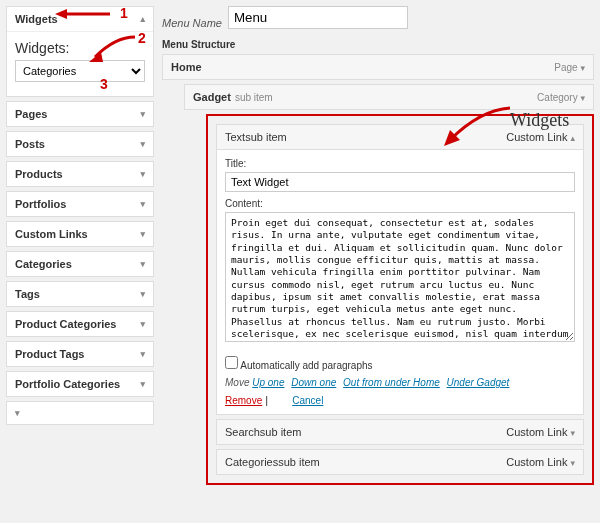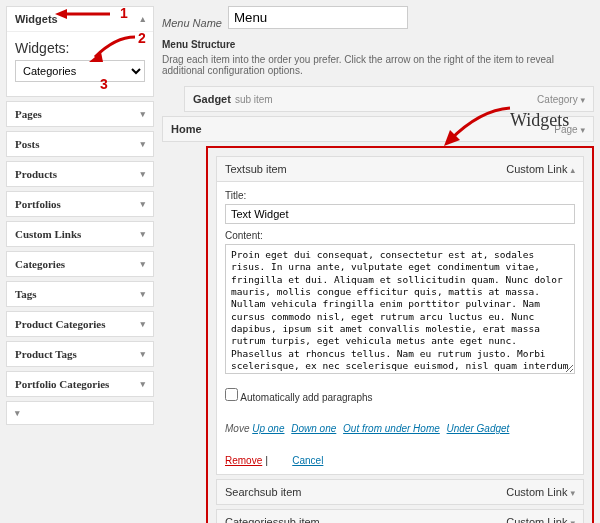--- a/index.html
+++ b/index.html
@@ -2,21 +2,21 @@
 <html><head>
   <meta charset="utf-8">
   <style>
     * { box-sizing: border-box; margin: 0; padding: 0; }
     body { font-family: -apple-system, "Segoe UI", Arial, sans-serif; font-size: 11px; color: #333; background: #f1f1f1; width: 600px; height: 523px; overflow: hidden; position: relative; }
     .wrap { display: flex; gap: 8px; padding: 6px; }
     .col-left { width: 148px; flex-shrink: 0; }
     .col-right { flex: 1; }
     .panel { background: #fff; border: 1px solid #ddd; margin-bottom: 4px; }
     .panel-h { display: flex; justify-content: space-between; align-items: center; padding: 6px 8px; font-weight: bold; cursor: pointer; border-bottom: 1px solid #eee; }
-    .panel-h.nobord { border-bottom: none; font-family: Liberation Serif, serif; }
+    .panel-h.nobord { border-bottom: none; }
     .panel-body { padding: 8px; }
     .lbl { font-size: 14px; margin-bottom: 4px; display: block; }
     .sel { width: 100%; padding: 3px; border: 1px solid #ccc; background: #fff; font-size: 11px; margin-bottom: 6px; }
     .btn { border: 1px solid #ccc; background: #f7f7f7; padding: 3px 8px; font-size: 10px; cursor: pointer; }
     .btn.red { border: 2px solid #c00; }
     .addrow { text-align: right; }
     .chev { font-size: 9px; color: #888; }
     .menu-name-row { display: flex; align-items: flex-end; gap: 6px; margin-bottom: 10px; }
     .menu-name-row label { font-style: italic; font-size: 11px; color: #555; }
     .menu-name-row input { flex: 1; max-width: 180px; padding: 3px 5px; border: 1px solid #ccc; }
@@ -28,21 +28,21 @@
     .menu-item .type { font-size: 10px; color: #888; }
     .ind1 { margin-left: 22px; }
     .expand-box { border: 2px solid #c00; padding: 8px; margin-left: 44px; margin-bottom: 4px; }
     .expand-inner { border: 1px solid #ddd; }
     .expand-head { background: #f6f6f6; padding: 6px 8px; display: flex; justify-content: space-between; align-items: center; border-bottom: 1px solid #ddd; }
     .expand-body { background: #fff; padding: 8px; }
     .field-lbl { font-size: 10px; margin-bottom: 3px; display: block; }
     .txt-input { width: 100%; padding: 3px 5px; border: 1px solid #ccc; font-size: 11px; margin-bottom: 6px; }
     .ta { width: 100%; height: 130px; padding: 4px 5px; border: 1px solid #ccc; font-size: 9.5px; line-height: 1.3; resize: both; margin-bottom: 6px; }
     .chk-row { margin: 6px 0; font-size: 10px; }
-    .move-row { font-size: 10px; font-style: italic; color: #555; margin: 20px 0; }
+    .move-row { font-size: 10px; font-style: italic; color: #555; margin: 6px 0; }
     .move-row a { color: #0073aa; margin-right: 4px; }
     .act-row a { font-size: 10px; }
     .act-row .rem { color: #c00; }
     .act-row .can { color: #0073aa; margin-left: 21px; }
     .sub-item-row { background: #f6f6f6; border: 1px solid #ddd; padding: 6px 8px; display: flex; justify-content: space-between; align-items: center; margin-top: 4px; }
     
     .ann { position: absolute; pointer-events: none; }
     .ann-num { font-family: Arial; font-weight: bold; font-size: 14px; color: #c00; }
     .handw { font-family: "Comic Sans MS", cursive; font-size: 18px; color: #333; }
   </style>
@@ -131,30 +131,29 @@
       </div>
   </div>
 
   <div class="col-right">
     <div class="menu-name-row">
       <label>Menu Name</label>
       <input type="text" value="Menu" style="">
     </div>
 
     <div class="section-h">Menu Structure</div>
-    <div class="desc">Drag each item into the order you prefer. Click the arrow on the right of the item to reveal additional configuration options.</div>
+
+    <div class="menu-item">
+      <span><span class="name">Home</span></span>
+      <span class="type"><span>Page</span> <span class="chev">▾</span></span>
+    </div>
 
     <div class="menu-item ind1">
       <span><span class="name">Gadget</span><span class="sub">sub item</span></span>
       <span class="type"><span>Category</span> <span class="chev">▾</span></span>
-    </div>
-
-    <div class="menu-item">
-      <span><span class="name">Home</span></span>
-      <span class="type"><span>Page</span> <span class="chev">▾</span></span>
     </div>
 
     <div class="expand-box">
       <div class="expand-inner">
         <div class="expand-head">
           <span><span class="name">Text</span><span class="sub">sub item</span></span>
           <span class="type"><span>Custom Link</span> <span class="chev">▴</span></span>
         </div>
         <div class="expand-body">
           <label class="field-lbl">Title:</label>

